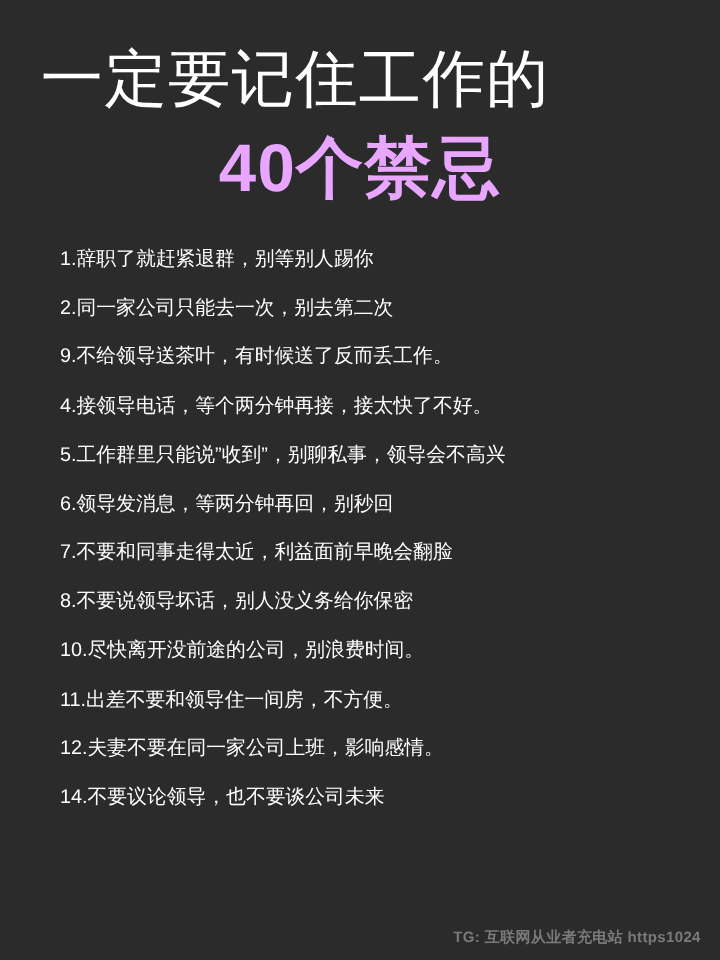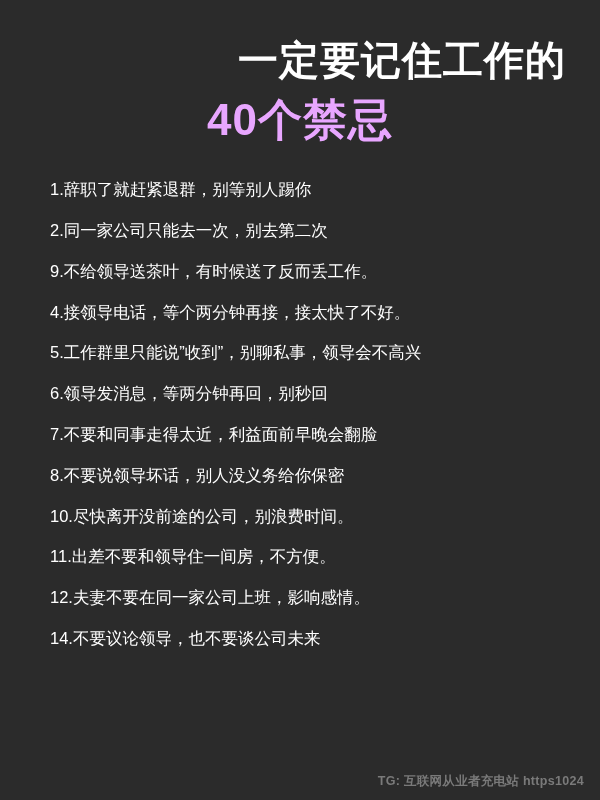--- a/index.html
+++ b/index.html
@@ -17,31 +17,31 @@
   .page {
     width: 600px;
     height: 800px;
     box-sizing: border-box;
     padding: 30px 34px 0 34px;
     display: flex;
     flex-direction: column;
     position: relative;
   }
   .title-main {
-    font-size: 40px;
-    font-weight: bold;
+    font-size: 52px;
+    font-weight: normal;
     color: #ffffff;
-    text-align: right;
+    text-align: left;
     letter-spacing: 1px;
     line-height: 1.1;
     margin: 8px 0 0 0;
     white-space: nowrap;
   }
   .title-sub {
-    font-size: 44px;
+    font-size: 56px;
     font-weight: bold;
     color: #e8a6ff;
     text-align: center;
     letter-spacing: 1px;
     line-height: 1.1;
     margin: 14px 0 0 0;
   }
   .list {
     margin-top: 34px;
     padding: 0 16px;

